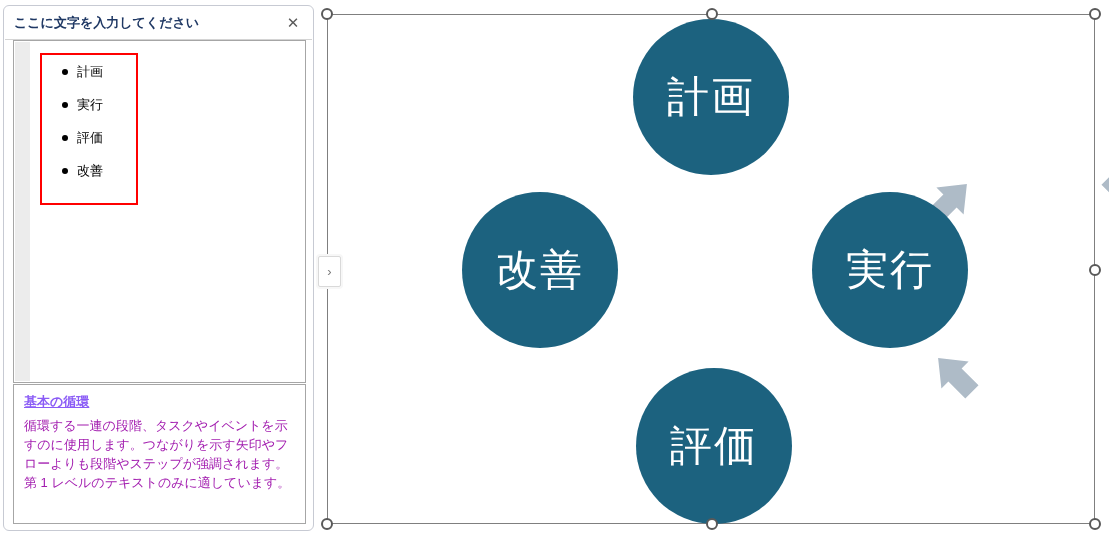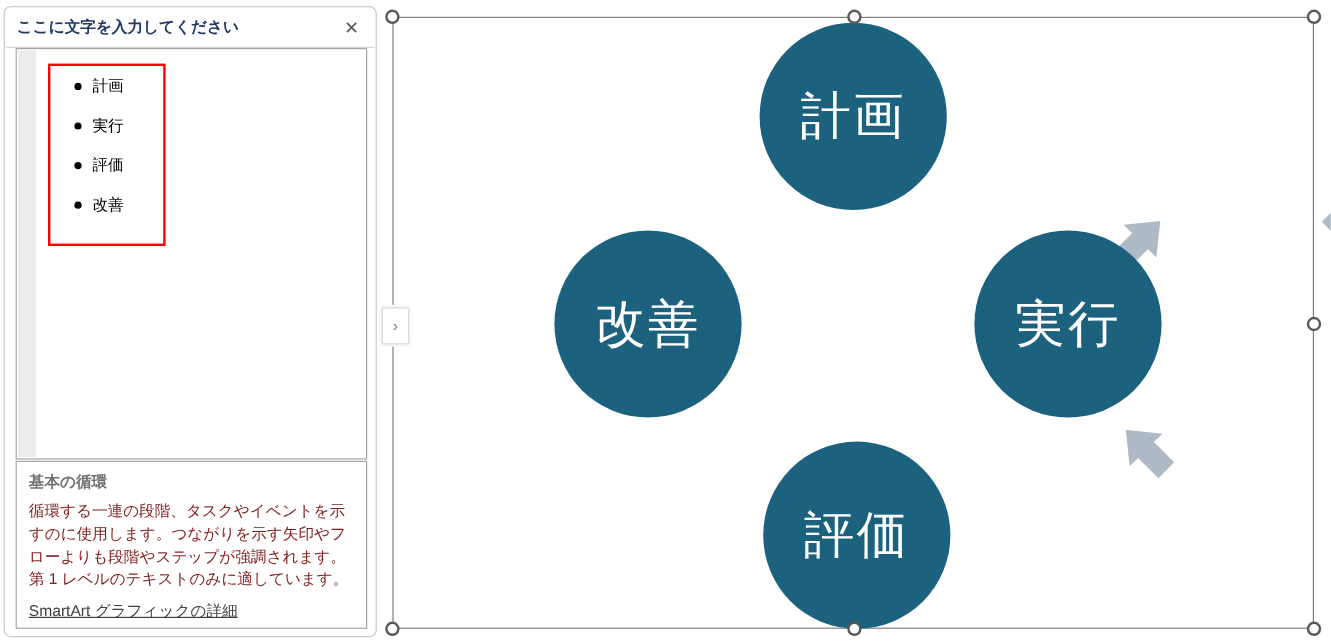--- a/index.html
+++ b/index.html
@@ -21,22 +21,22 @@
     background:#ffffff; border:1px solid #a6a6a6; }
   .list-gutter { position:absolute; left:1px; top:1px; width:15px; height:calc(100% - 2px); background:#ececec; }
   .bullet-item { position:absolute; left:48px; display:flex; align-items:center; height:18px; font-size:13px; color:#000; }
   .bullet-dot { width:6px; height:6px; border-radius:50%; background:#000; margin-right:9px; flex:0 0 auto; }
   .item-0 { top:22px; } .item-1 { top:55px; } .item-2 { top:88px; } .item-3 { top:121px; }
   .red-annotation { position:absolute; left:26px; top:12px; width:98px; height:152px;
     border:2px solid #ff0000; pointer-events:none; }
 
   .info-box { position:absolute; left:9px; top:378px; width:293px; height:140px;
     background:#ffffff; border:1px solid #a6a6a6; padding:8px 10px; }
-  .info-title { font-size:13px; font-weight:bold; color:#737373; margin-bottom:5px; }
-  .info-desc { font-size:13px; color:#7f1d1d; line-height:19px; }
+  .info-title { font-size:13px; font-weight:bold; color:#8b5cf6; margin-bottom:5px;text-decoration:underline; }
+  .info-desc { font-size:13px; color:#a21caf; line-height:19px; }
   .info-link { display:inline-block; margin-top:8px; font-size:13px; color:#404040;
     text-decoration:underline; cursor:pointer; }
 
   
   .canvas-frame { position:absolute; left:327px; top:14px; width:768px; height:510px;
     border:1px solid #7f7f7f; background:#ffffff; }
   .handle { position:absolute; width:12px; height:12px; border-radius:50%;
     background:#ffffff; border:2px solid #595959; z-index:5; }
   .h-tl { left:321px; top:8px; }    .h-tm { left:706px; top:8px; }    .h-tr { left:1089px; top:8px; }
   .h-mr { left:1089px; top:264px; }
@@ -136,17 +136,16 @@
         <span class="bullet-dot"></span>
         <span>改善</span>
       </div>
 
       <div class="red-annotation"></div>
     </div>
 
     <div class="info-box">
       <div class="info-title">基本の循環</div>
       <div class="info-desc">循環する一連の段階、タスクやイベントを示すのに使用します。つながりを示す矢印やフローよりも段階やステップが強調されます。第 1 レベルのテキストのみに適しています。</div>
-      <span class="info-link">SmartArt グラフィックの詳細</span>
     </div>
   </div>
 
 </div>
 
 </body></html>

